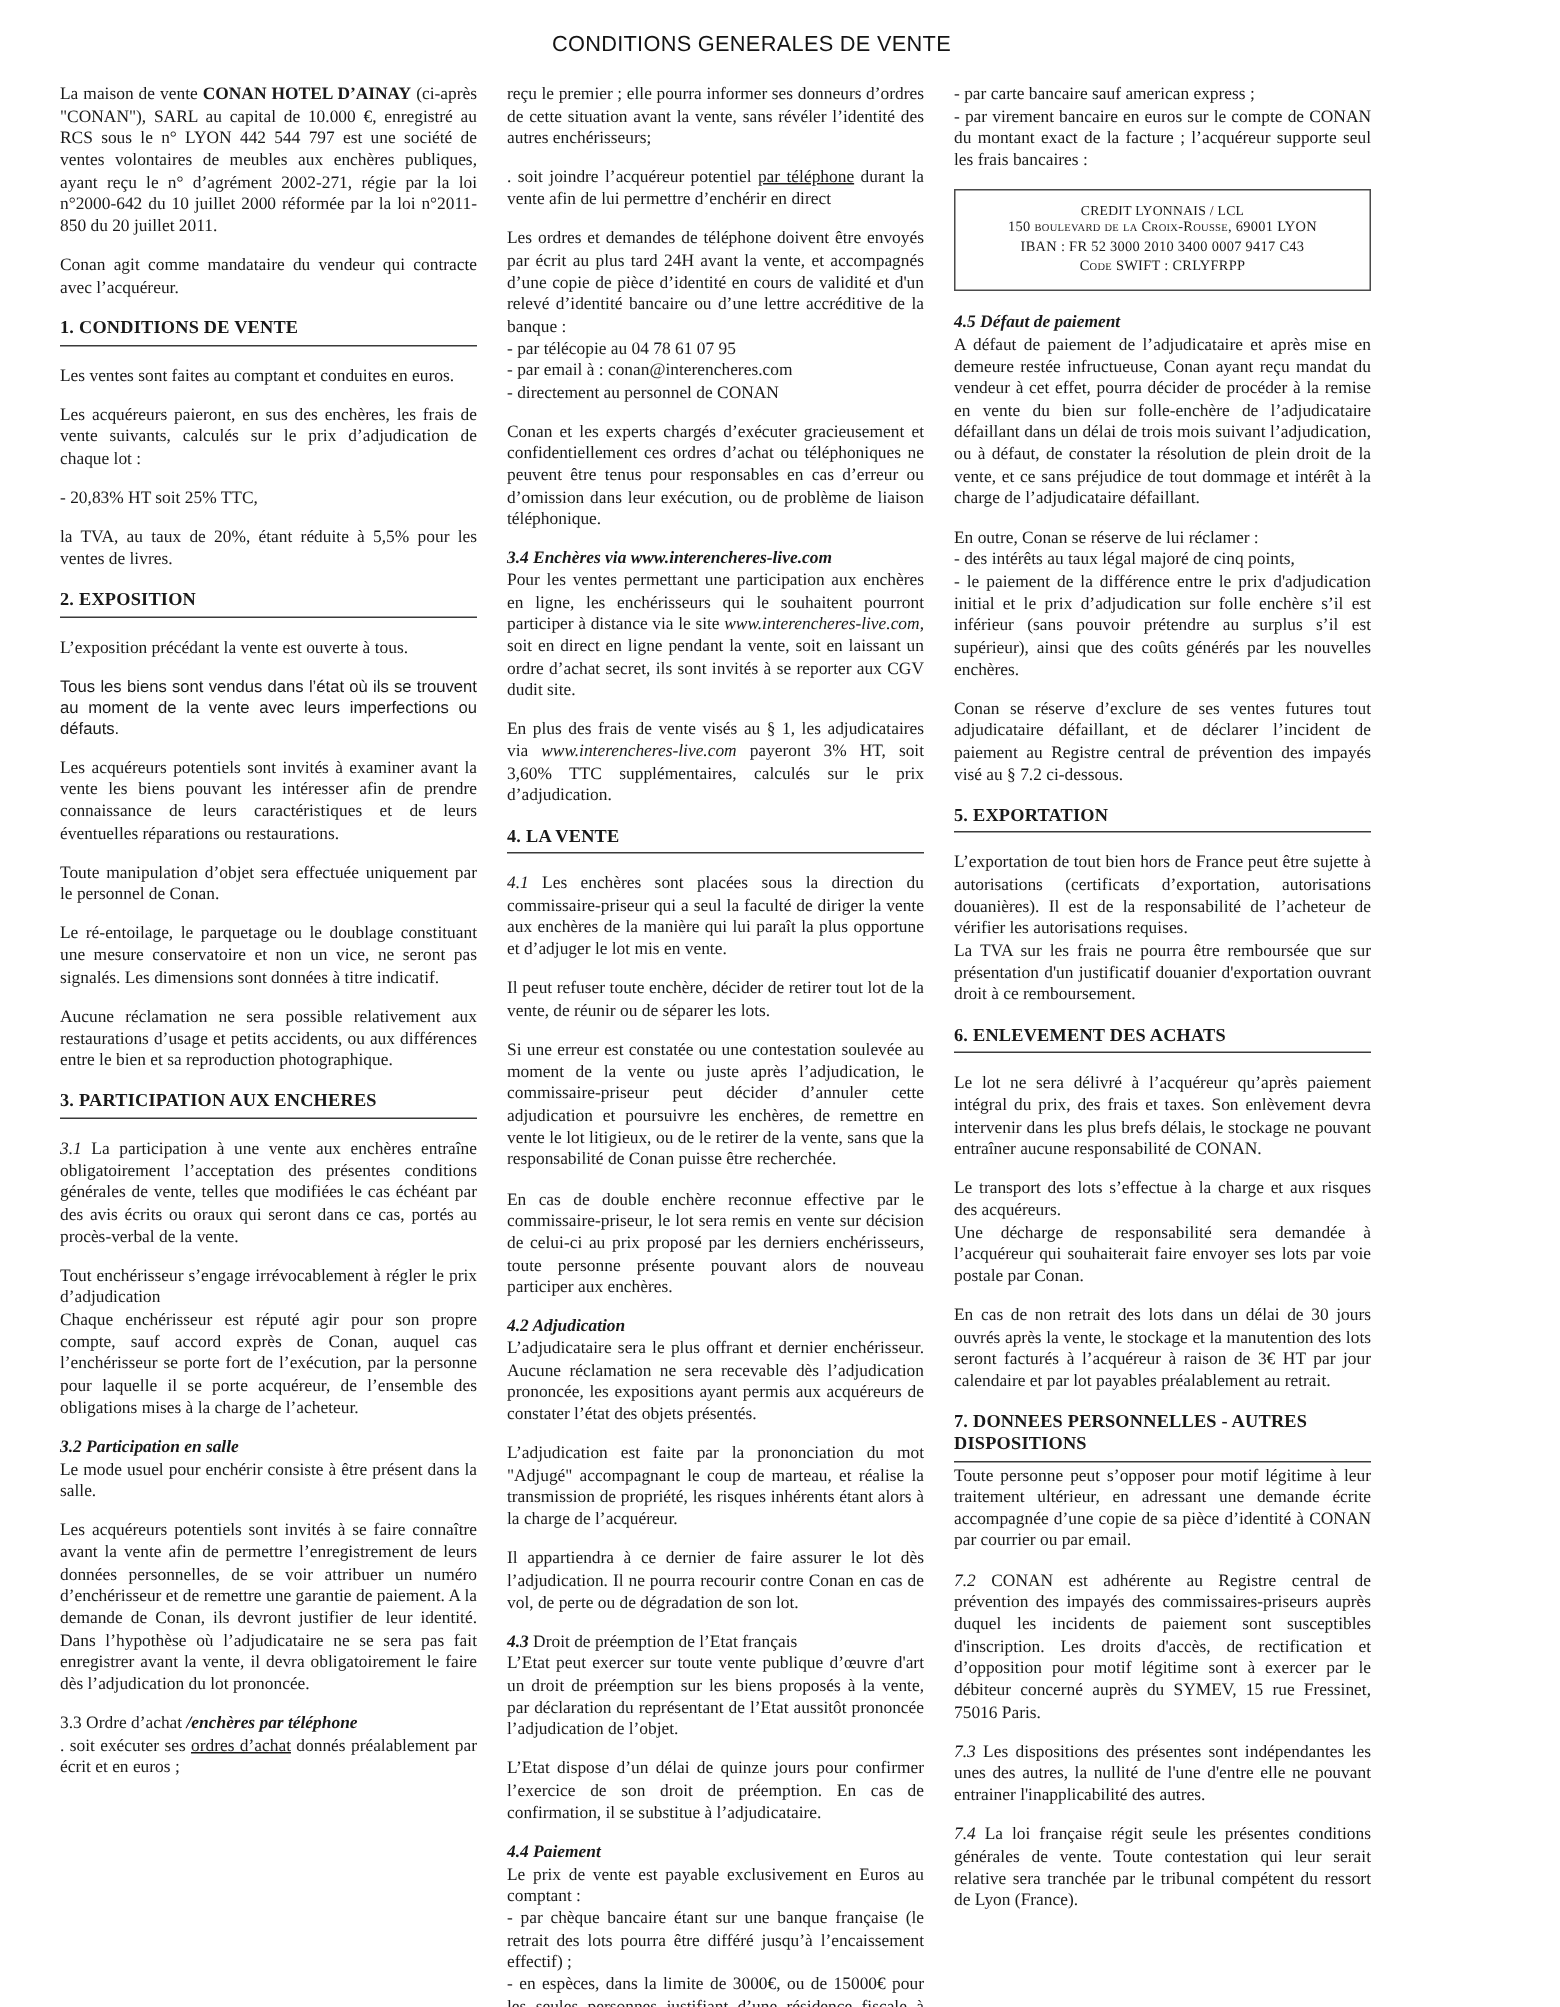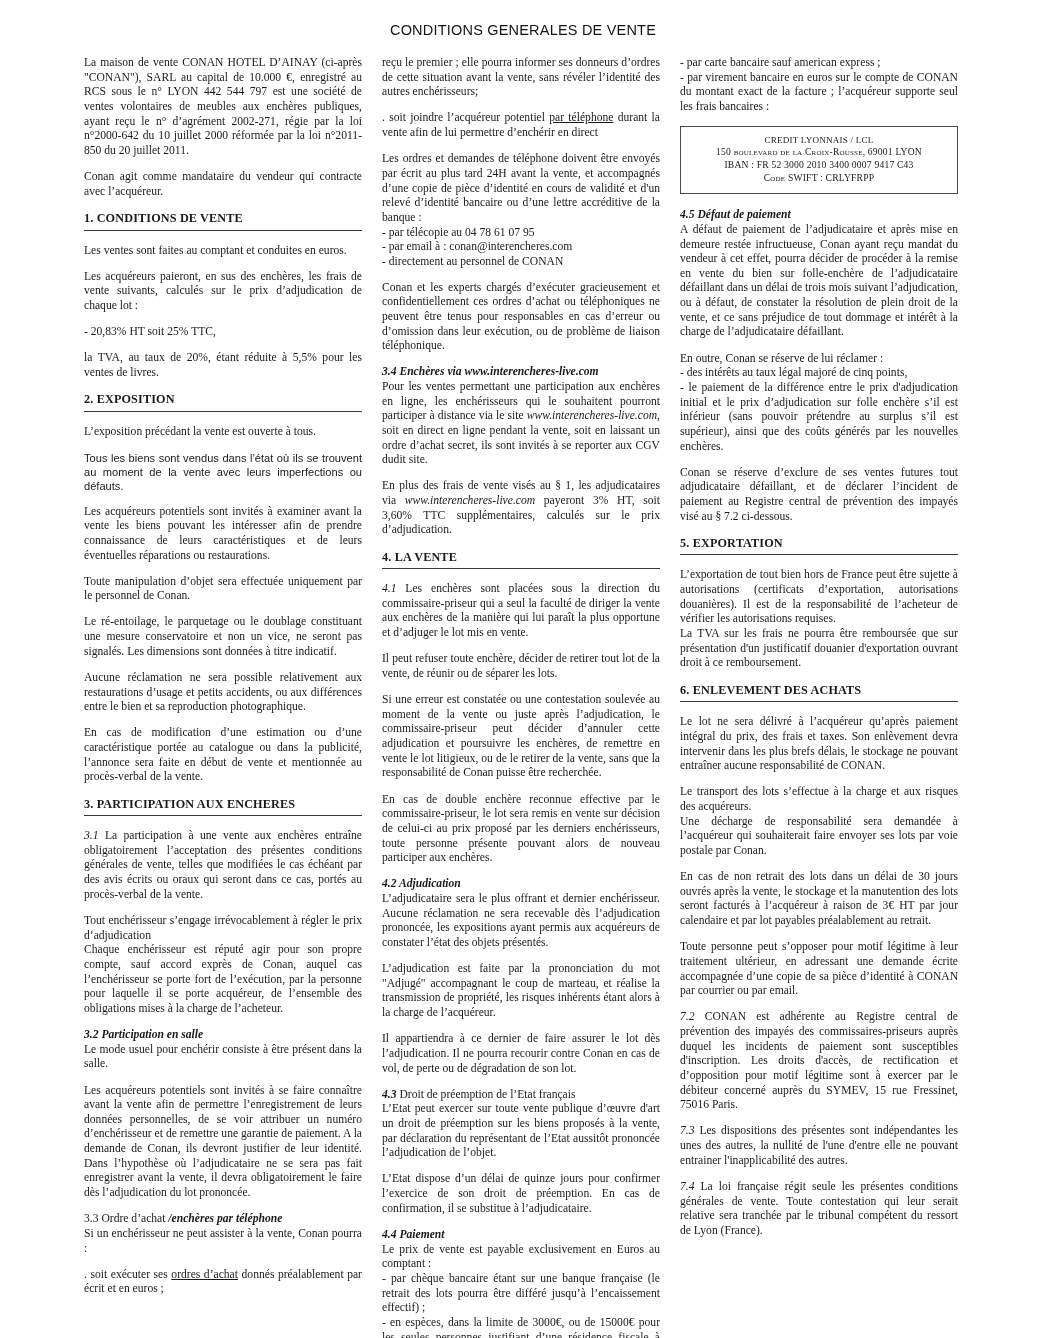--- a/index.html
+++ b/index.html
@@ -9,21 +9,21 @@
     background: #ffffff;
   }
   .page {
     position: relative;
     width: 1040px;
     height: 1338px;
     box-sizing: border-box;
     background: #ffffff;
     font-family: "Liberation Serif", "DejaVu Serif", serif;
     color: #1a1a1a;
-    padding: 16px 78px 10px 84px;
+    padding: 16px 78px 10px 40px;
   }
   .doc-title {
     text-align: center;
     font-family: "Liberation Sans", "DejaVu Sans", sans-serif;
     font-size: 14.5px;
     font-weight: 400;
     letter-spacing: 0.2px;
     color: #141414;
     margin: 6px 0 18px 0;
   }
@@ -62,21 +62,21 @@
     font-style: italic;
     font-weight: bold;
     font-size: 11.6px;
     margin: 0 0 0 0;
     line-height: 1.265;
   }
   .sub-head .plain { font-style: normal; font-weight: normal; }
   .para-num {
     font-style: italic;
   }
-  b.strong { font-weight: normal; }
+  b.strong { font-weight: bold; }
   i.it { font-style: italic; }
   u.ul { }
   .sans {
     font-family: "Liberation Sans", "DejaVu Sans", sans-serif;
     font-size: 11.1px;
   }
   .bank-box {
     border: 1px solid #4a4a4a;
     padding: 7px 8px 8px 8px;
     margin: 9px 0 14px 0;
@@ -119,35 +119,33 @@
       <p>la TVA, au taux de 20%, étant réduite à 5,5% pour les ventes de livres.</p>
 
       <div class="sec-head"><span class="num">2.</span> <span>EXPOSITION</span></div>
 
       <p class="after-head">L’exposition précédant la vente est ouverte à tous.</p>
       <p class="sans">Tous les biens sont vendus dans l’état où ils se trouvent au moment de la vente avec leurs imperfections ou défauts.</p>
       <p>Les acquéreurs potentiels sont invités à examiner avant la vente les biens pouvant les intéresser afin de prendre connaissance de leurs caractéristiques et de leurs éventuelles réparations ou restaurations.</p>
       <p>Toute manipulation d’objet sera effectuée uniquement par le personnel de Conan.</p>
       <p>Le ré-entoilage, le parquetage ou le doublage constituant une mesure conservatoire et non un vice, ne seront pas signalés. Les dimensions sont données à titre indicatif.</p>
       <p>Aucune réclamation ne sera possible relativement aux restaurations d’usage et petits accidents, ou aux différences entre le bien et sa reproduction photographique.</p>
-      <p>En cas de modification d’une estimation ou d’une caractéristique portée au catalogue ou dans la publicité, l’annonce sera faite en début de vente et mentionnée au procès-verbal de la vente.</p>
 
       <div class="sec-head"><span class="num">3.</span> <span>PARTICIPATION AUX ENCHERES</span></div>
 
       <p class="after-head"><i class="it para-num">3.1</i><span> La participation à une vente aux enchères entraîne obligatoirement l’acceptation des présentes conditions générales de vente, telles que modifiées le cas échéant par des avis écrits ou oraux qui seront dans ce cas, portés au procès-verbal de la vente.</span></p>
 
       <p class="nogap">Tout enchérisseur s’engage irrévocablement à régler le prix d’adjudication</p>
       <p>Chaque enchérisseur est réputé agir pour son propre compte, sauf accord exprès de Conan, auquel cas l’enchérisseur se porte fort de l’exécution, par la personne pour laquelle il se porte acquéreur, de l’ensemble des obligations mises à la charge de l’acheteur.</p>
 
       <p class="sub-head"><span>3.2</span><span> Participation en salle</span></p>
       <p>Le mode usuel pour enchérir consiste à être présent dans la salle.</p>
       <p>Les acquéreurs potentiels sont invités à se faire connaître avant la vente afin de permettre l’enregistrement de leurs données personnelles, de se voir attribuer un numéro d’enchérisseur et de remettre une garantie de paiement. A la demande de Conan, ils devront justifier de leur identité. Dans l’hypothèse où l’adjudicataire ne se sera pas fait enregistrer avant la vente, il devra obligatoirement le faire dès l’adjudication du lot prononcée.</p>
 
       <p class="sub-head"><span class="plain">3.3</span><span class="plain"> Ordre d’achat </span><span>/enchères par téléphone</span></p>
-      <p>Si un enchérisseur ne peut assister à la vente, Conan pourra :</p>
       <p><span>. soit exécuter ses </span><u class="ul">ordres d’achat</u><span> donnés préalablement par écrit et en euros ;</span></p>
 
     </div>
 
     <div class="col">
 
       <p>reçu le premier ; elle pourra informer ses donneurs d’ordres de cette situation avant la vente, sans révéler l’identité des autres enchérisseurs;</p>
 
       <p><span>. soit joindre l’acquéreur potentiel </span><u class="ul">par téléphone</u><span> durant la vente afin de lui permettre d’enchérir en direct</span></p>
 
@@ -212,20 +210,21 @@
       <p class="after-head nogap">L’exportation de tout bien hors de France peut être sujette à autorisations (certificats d’exportation, autorisations douanières). Il est de la responsabilité de l’acheteur de vérifier les autorisations requises.</p>
       <p>La TVA sur les frais ne pourra être remboursée que sur présentation d'un justificatif douanier d'exportation ouvrant droit à ce remboursement.</p>
 
       <div class="sec-head"><span class="num">6.</span> <span>ENLEVEMENT DES ACHATS</span></div>
 
       <p class="after-head">Le lot ne sera délivré à l’acquéreur qu’après paiement intégral du prix, des frais et taxes. Son enlèvement devra intervenir dans les plus brefs délais, le stockage ne pouvant entraîner aucune responsabilité de CONAN.</p>
       <p class="nogap">Le transport des lots s’effectue à la charge et aux risques des acquéreurs.</p>
       <p>Une décharge de responsabilité sera demandée à l’acquéreur qui souhaiterait faire envoyer ses lots par voie postale par Conan.</p>
       <p>En cas de non retrait des lots dans un délai de 30 jours ouvrés après la vente, le stockage et la manutention des lots seront facturés à l’acquéreur à raison de 3€ HT par jour calendaire et par lot payables préalablement au retrait.</p>
 
+      <div class="sec-head"><span class="num">7.</span> <span>DONNEES PERSONNELLES - AUTRES DISPOSITIONS</span></div>
 
       <p>Toute personne peut s’opposer pour motif légitime à leur traitement ultérieur, en adressant une demande écrite accompagnée d’une copie de sa pièce d’identité à CONAN par courrier ou par email.</p>
 
       <p><i class="it para-num">7.2</i><span> CONAN est adhérente au Registre central de prévention des impayés des commissaires-priseurs auprès duquel les incidents de paiement sont susceptibles d'inscription. Les droits d'accès, de rectification et d’opposition pour motif légitime sont à exercer par le débiteur concerné auprès du SYMEV, 15 rue Fressinet, 75016 Paris.</span></p>
 
       <p><i class="it para-num">7.3</i><span> Les dispositions des présentes sont indépendantes les unes des autres, la nullité de l'une d'entre elle ne pouvant entrainer l'inapplicabilité des autres.</span></p>
 
       <p><i class="it para-num">7.4</i><span> La loi française régit seule les présentes conditions générales de vente. Toute contestation qui leur serait relative sera tranchée par le tribunal compétent du ressort de Lyon (France).</span></p>
 
     </div>

